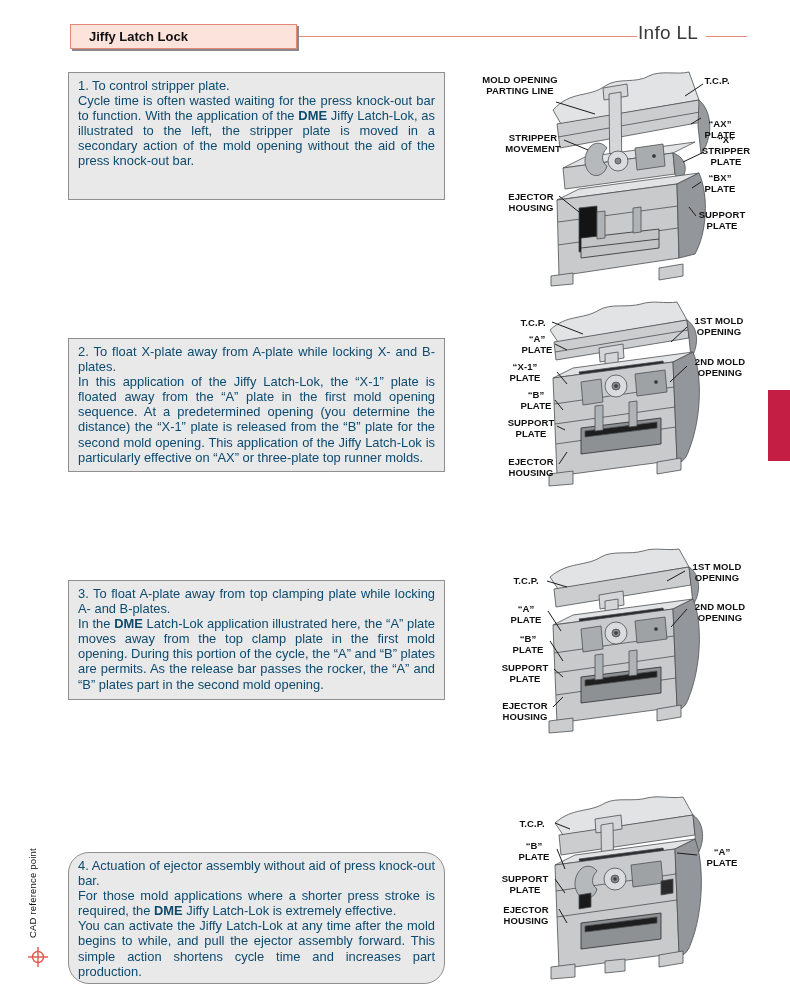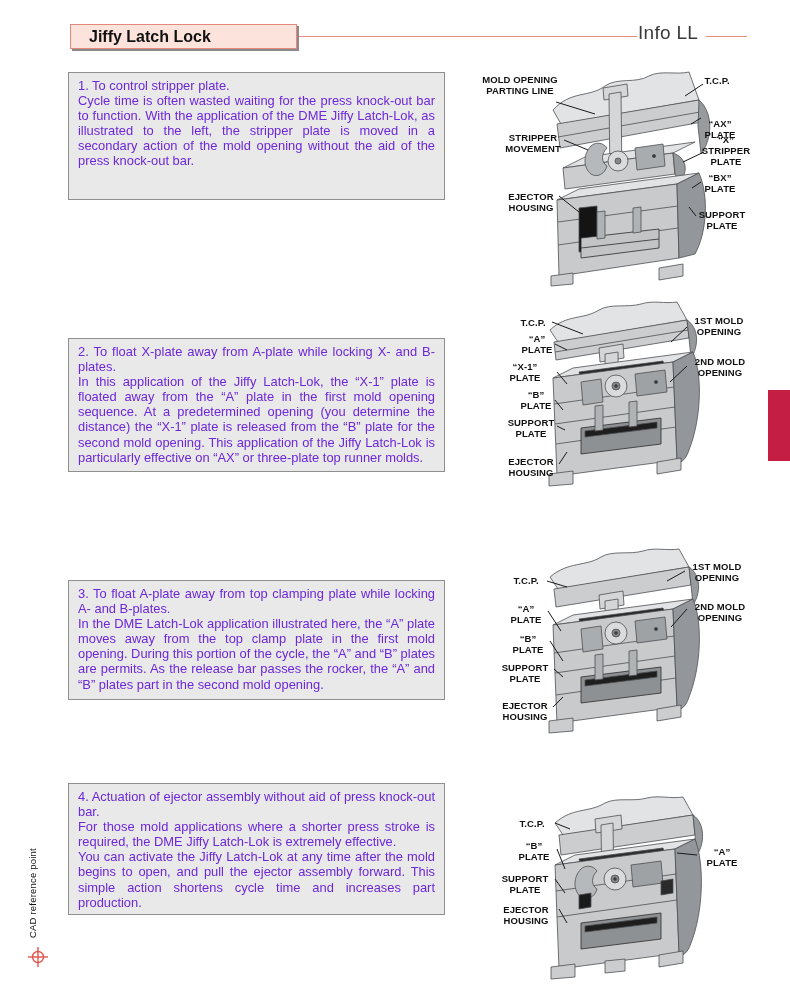--- a/index.html
+++ b/index.html
@@ -4,40 +4,40 @@
 <style>
   * { margin:0; padding:0; box-sizing:border-box; }
   html,body { width:790px; height:992px; background:#fff; font-family:"Liberation Sans", sans-serif; }
   #page { position:relative; width:790px; height:992px; background:#ffffff; overflow:hidden; }
 
   
   .title-box {
     position:absolute; left:70px; top:24px; width:227px; height:25px;
     background:#fce4dc; border:1px solid #e2897c;
     box-shadow:2px 2px 0 0 #8a8a8a;
-    font-size:16px; font-weight:bold; color:#111;
+    font-size:13px; font-weight:bold; color:#111;
     line-height:23px; padding-left:18px;
   }
   .rule { position:absolute; height:1px; background:#e78d80; }
   .info-ll {
     position:absolute; left:638px; top:22px; width:66px; 
     font-size:19px; font-weight:400; color:#3a3a3a; letter-spacing:0.3px;
   }
   .red-tab { position:absolute; left:768px; top:390px; width:22px; height:71px; background:#c51e45; }
 
   
   .tbox {
     position:absolute; left:68px; width:377px;
     background:#e9e9e9; border:1px solid #8f8f8f;
     padding:5px 9px 4px 9px;
-    font-size:12.9px; line-height:15.1px; color:#6d28d9;
+    font-size:12.9px; line-height:15.1px; color:#0c4a6e;
     text-align:justify;
   }
   .tbox p { text-align:justify; }
-  .tbox b { font-weight:normal; }
+  .tbox b { font-weight:bold; }
 
   
   .fig { position:absolute; }
   .fig svg { position:absolute; left:0; top:0; }
   .lbl { position:absolute; text-align:center; font-size:9.5px; font-weight:bold; line-height:11px; color:#101010; letter-spacing:0.1px; }
 
   
   .cad-note {
     position:absolute; left:27px; top:938px;
     transform:rotate(-90deg); transform-origin:0 0;
@@ -64,24 +64,24 @@
   <div class="tbox" style="top:338px; min-height:134px;">
     <p><span>2. To float X-plate away from A-plate while locking X- and B-plates.</span></p>
     <p><span>In this application of the Jiffy Latch-Lok, the “X-1” plate is floated away from the “A” plate in the first mold opening sequence. At a predetermined opening (you determine the distance) the “X-1” plate is released from the “B” plate for the second mold opening. This application of the Jiffy Latch-Lok is particularly effective on “AX” or three-plate top runner molds.</span></p>
   </div>
 
   <div class="tbox" style="top:580px; min-height:120px;">
     <p><span>3. To float A-plate away from top clamping plate while locking A- and B-plates.</span></p>
     <p><span>In the </span><b>DME</b><span> Latch-Lok application illustrated here, the “A” plate moves away from the top clamp plate in the first mold opening. During this portion of the cycle, the “A” and “B” plates are permits. As the release bar passes the rocker, the “A” and “B” plates part in the second mold opening.</span></p>
   </div>
 
-  <div class="tbox" style="top:783px; min-height:122px;">
+  <div class="tbox" style="top:852px; min-height:122px;border-radius:21px;">
     <p><span>4. Actuation of ejector assembly without aid of press knock-out bar.</span></p>
     <p><span>For those mold applications where a shorter press stroke is required, the </span><b>DME</b><span> Jiffy Latch-Lok is extremely effective.</span></p>
-    <p><span>You can activate the Jiffy Latch-Lok at any time after the mold begins to open, and pull the ejector assembly forward. This simple action shortens cycle time and increases part production.</span></p>
+    <p><span>You can activate the Jiffy Latch-Lok at any time after the mold begins to while, and pull the ejector assembly forward. This simple action shortens cycle time and increases part production.</span></p>
   </div>
 
   <div class="fig" style="left:455px; top:62px; width:335px; height:230px;">
     <svg width="335" height="230" viewBox="0 0 335 230">
       <g stroke="#4c4f52" stroke-width="0.8">
 
         <path d="M98,48 C116,28 134,36 150,24 C163,15 180,22 194,14 C205,8 222,13 234,10 L244,38 L106,62 Z" fill="#e2e3e5"></path>
         <path d="M102,62 L244,38 L247,60 L105,86 Z" fill="#cbcdcf"></path>
         <line x1="103" y1="75" x2="245" y2="50"></line>
         <path d="M244,38 C258,50 258,76 246,92 L243,64 Z" fill="#989b9e"></path>

